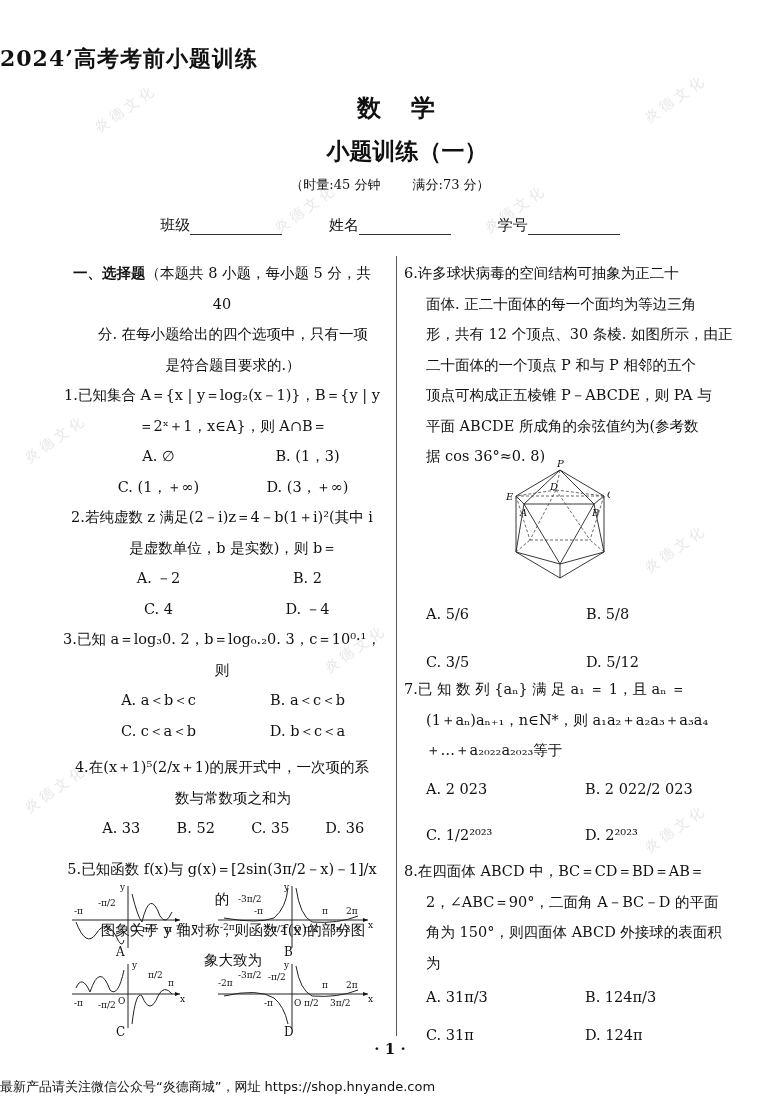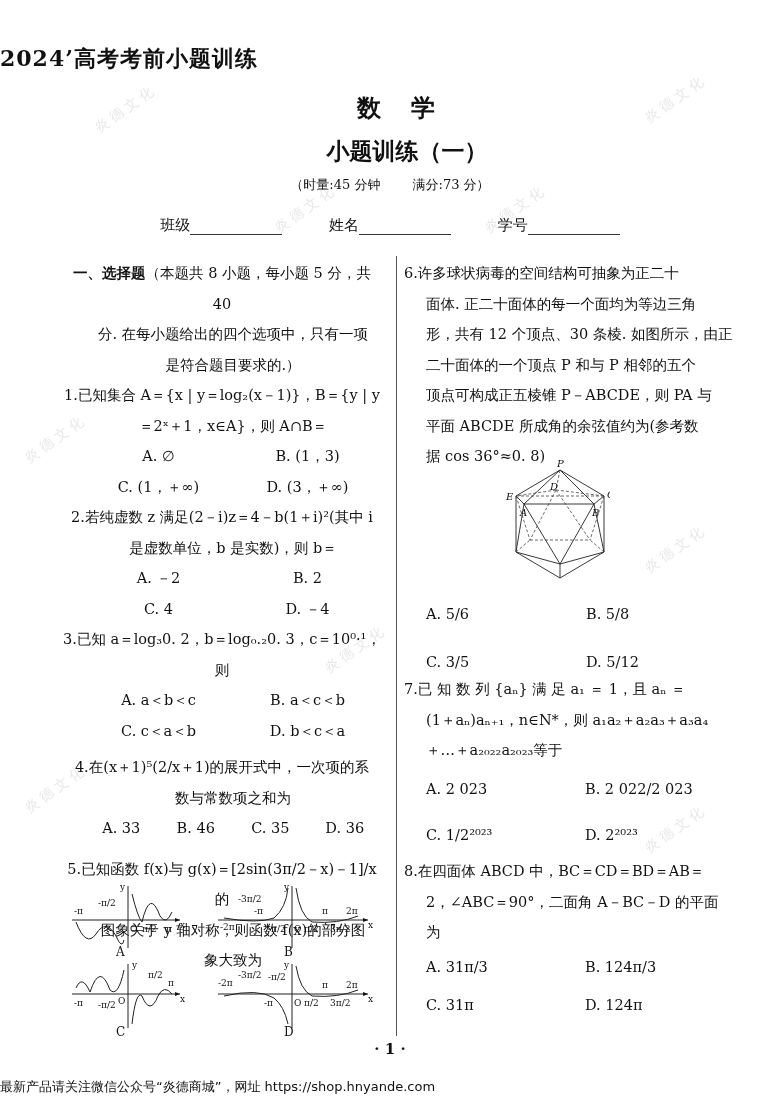--- a/index.html
+++ b/index.html
@@ -90,21 +90,21 @@
       <span class="o2">C. c＜a＜b</span>
       <span class="o2">D. b＜c＜a</span>
     </div>
   </div>
 
   <div style="margin-top:6px;">
     <p><span>4.</span><span>在(x＋1)⁵(2/x＋1)的展开式中，一次项的系</span></p>
     <p class="ind">数与常数项之和为</p>
     <div class="opts">
       <span class="o4">A. 33</span>
-      <span class="o4">B. 46</span>
+      <span class="o4">B. 52</span>
       <span class="o4">C. 35</span>
       <span class="o4">D. 36</span>
     </div>
   </div>
 
   <div style="margin-top:10px;">
     <p><span>5.</span><span>已知函数 f(x)与 g(x)＝[2sin(3π/2－x)－1]/x 的</span></p>
     <p class="ind">图象关于 y 轴对称，则函数 f(x)的部分图</p>
     <p class="ind">象大致为</p>
   </div>
@@ -247,20 +247,21 @@
     <span style="width:50%;">A. 2 023</span>
     <span style="width:50%;">B. 2 022/2 023</span>
     <span style="width:50%;">C. 1/2²⁰²³</span>
     <span style="width:50%;">D. 2²⁰²³</span>
   </div>
 </div>
 
 <div class="abs col" style="left:404px;top:856px;width:340px;">
   <p><span>8.</span><span>在四面体 ABCD 中，BC＝CD＝BD＝AB＝</span></p>
   <p class="ind">2，∠ABC＝90°，二面角 A－BC－D 的平面</p>
+  <p class="ind">角为 150°，则四面体 ABCD 外接球的表面积</p>
   <p class="ind">为</p>
   <div style="display:flex;flex-wrap:wrap;padding-left:22px;line-height:38px;">
     <span style="width:50%;">A. 31π/3</span>
     <span style="width:50%;">B. 124π/3</span>
     <span style="width:50%;">C. 31π</span>
     <span style="width:50%;">D. 124π</span>
   </div>
 </div>
 
 <div class="abs pageno">· 1 ·</div>

